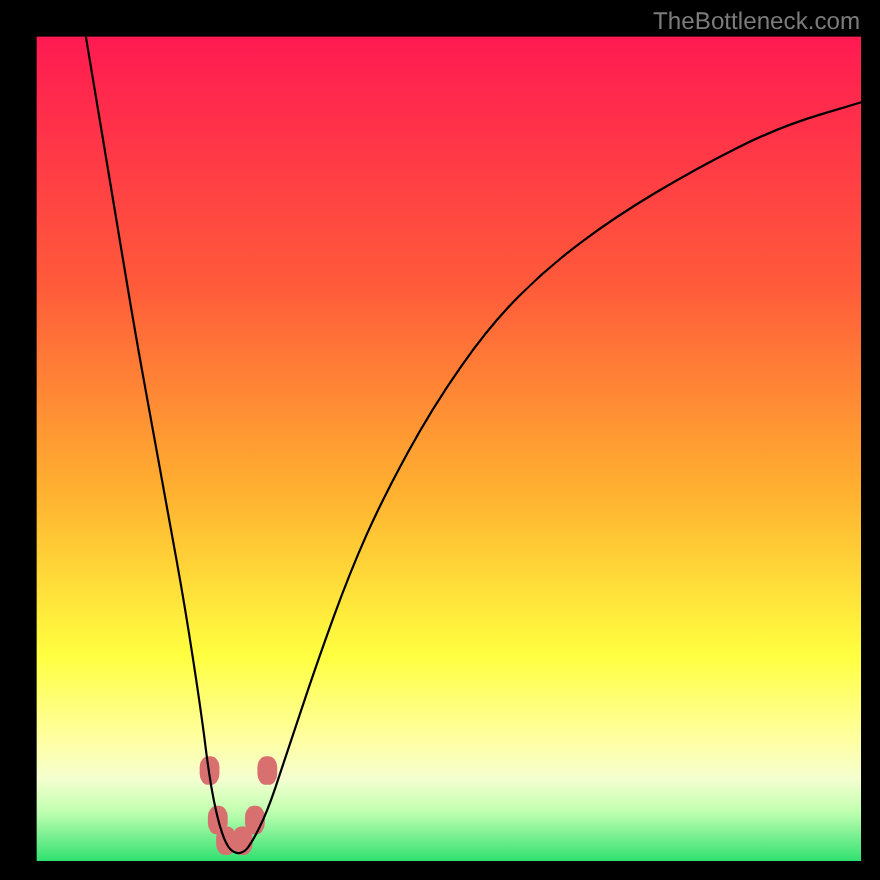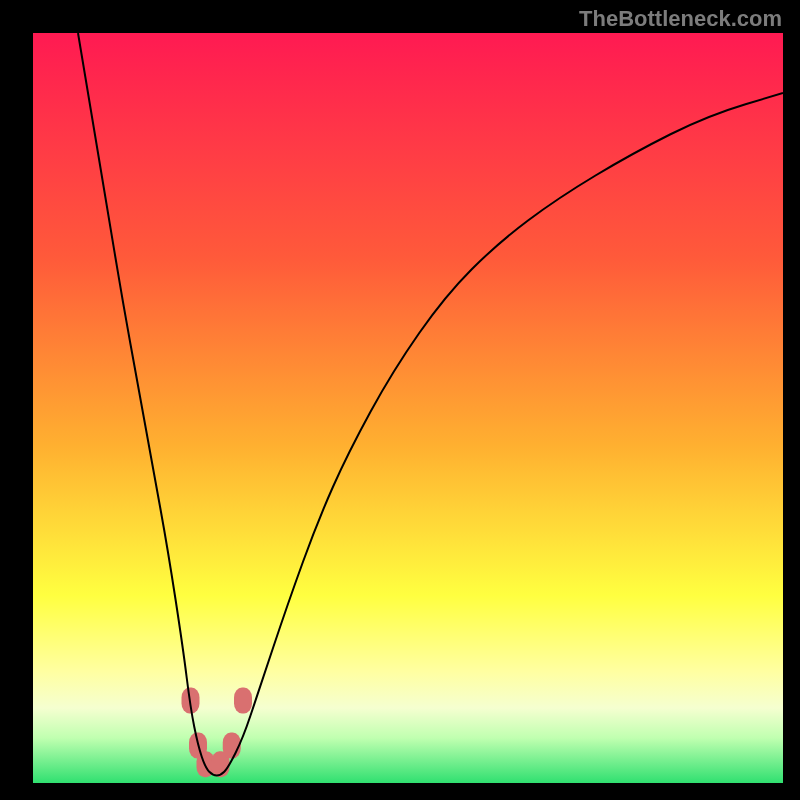--- a/index.html
+++ b/index.html
@@ -10,21 +10,21 @@
     background: #000;
     position: relative;
     font-family: Arial, sans-serif;
   }
   .watermark {
     position: absolute;
     top: 6px;
     right: 18px;
     color: #7c7c7c;
     font-size: 22px;
-    font-weight: 700;
+    font-weight: 400;
     z-index: 10;
   }
   .plot-area {
     position: absolute;
     left: 33px;
     top: 33px;
     width: 750px;
     height: 750px;
     overflow: hidden;
   }

